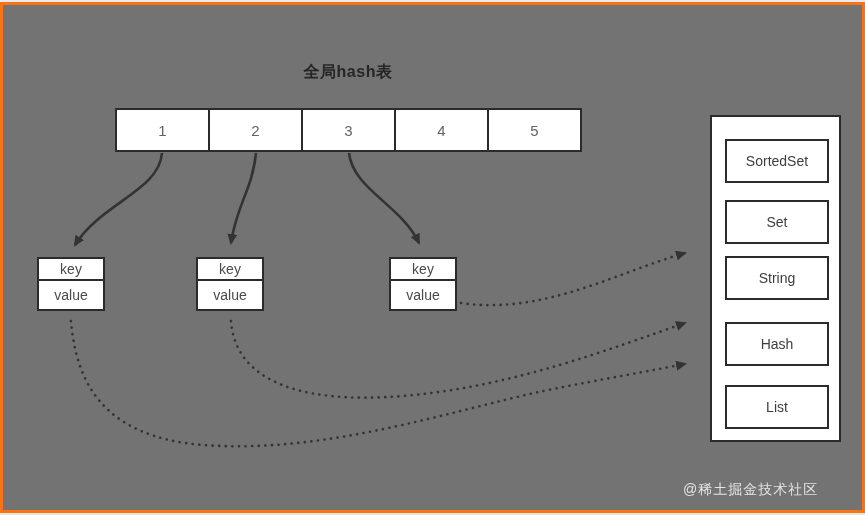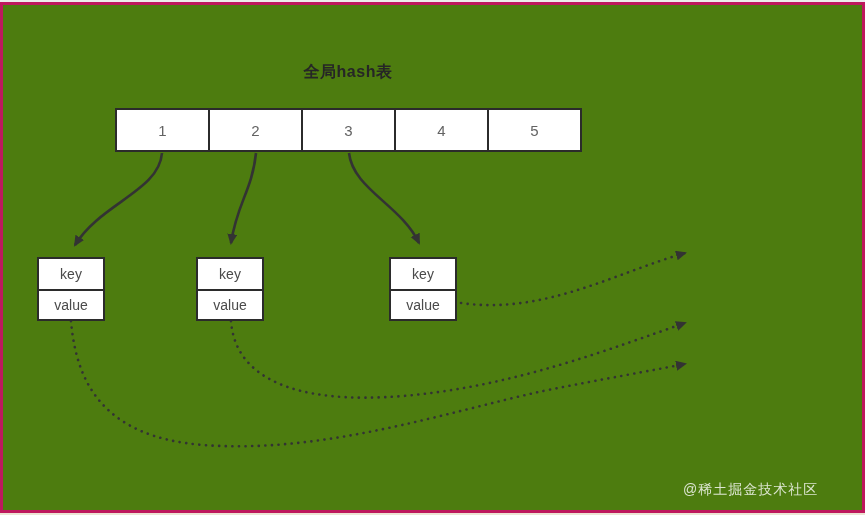--- a/index.html
+++ b/index.html
@@ -3,42 +3,42 @@
 <meta charset="utf-8">
 <style>
   html,body { margin:0; padding:0; background:#ffffff; font-family:"Liberation Sans","DejaVu Sans",sans-serif; }
   .frame {
     position:relative; width:865px; height:515px; box-sizing:border-box;
     border-top:2px solid #ececec; border-bottom:2px solid #ece4d4;
     overflow:hidden;
   }
   .canvas {
     position:absolute; inset:0; box-sizing:border-box;
-    background:#4d7c0f; border:3px solid #be185d;
+    background:#737373; border:3px solid #f97316;
   }
   .arrows { position:absolute; left:0; top:0; width:865px; height:515px; pointer-events:none; }
 
   .title {
     position:absolute; left:260px; top:57px; width:170px;
     text-align:center; font-size:16px; font-weight:bold; color:#262626;
     letter-spacing:0.5px;
   }
 
   .hash-table { position:absolute; left:112px; top:103px; display:flex; }
   .hcell {
     box-sizing:border-box; width:95px; height:44px; background:#ffffff;
     border:2px solid #2b2b2b; margin-left:-2px;
     display:flex; align-items:center; justify-content:center;
     font-size:15px; color:#636363;
   }
   .hcell:first-child { margin-left:0; }
 
   .kv { position:absolute; width:68px; }
   .kv-cell {
-    box-sizing:border-box; width:68px; height:34px; background:#ffffff;
+    box-sizing:border-box; width:68px; height:24px; background:#ffffff;
     border:2px solid #2b2b2b;
     display:flex; align-items:center; justify-content:center;
     font-size:14px; color:#4a4a4a;
   }
   .kv-cell.value { margin-top:-2px; height:32px; }
   .kv1 { left:34px; top:252px; }
   .kv2 { left:193px; top:252px; }
   .kv3 { left:386px; top:252px; }
 
   .panel {
@@ -98,17 +98,24 @@
     </div>
     <div class="kv kv2">
       <div class="kv-cell key">key</div>
       <div class="kv-cell value">value</div>
     </div>
     <div class="kv kv3">
       <div class="kv-cell key">key</div>
       <div class="kv-cell value">value</div>
     </div>
 
+    <div class="panel">
+      <div class="type-box tb1">SortedSet</div>
+      <div class="type-box tb2">Set</div>
+      <div class="type-box tb3">String</div>
+      <div class="type-box tb4">Hash</div>
+      <div class="type-box tb5">List</div>
+    </div>
 
     <div class="watermark">@稀土掘金技术社区</div>
 
   </div>
 </div>
 
 </body></html>

